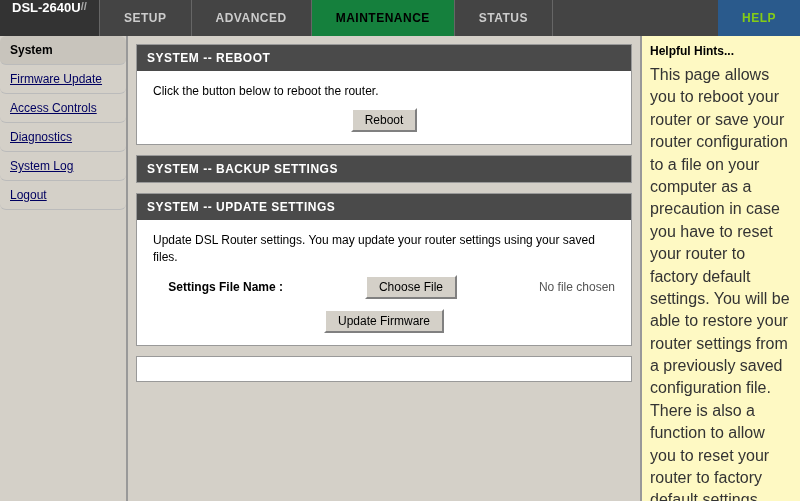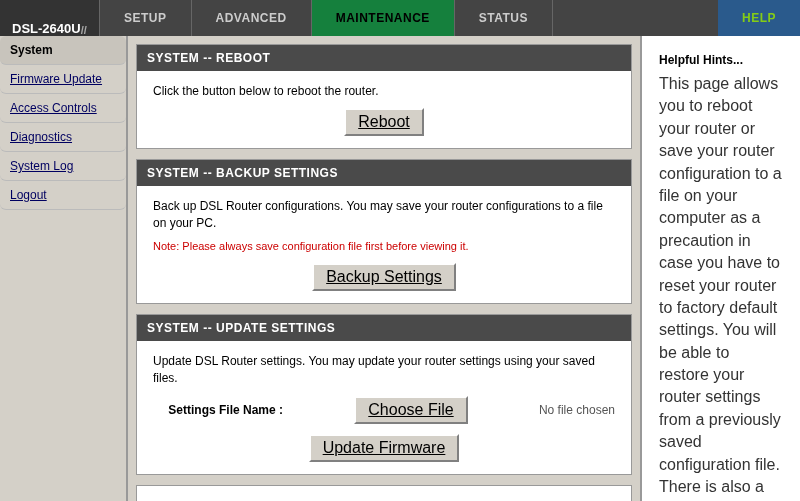--- a/index.html
+++ b/index.html
@@ -12,21 +12,21 @@
       background: #444;
       height: 36px;
     }
     #logo-area {
       background: #333;
       color: #fff;
       font-weight: bold;
       font-size: 13px;
       padding: 0 12px;
       display: flex;
-      align-items: flex-end;
+      align-items: flex-start;
       min-width: 100px;
       border-right: 1px solid #666;
     }
     .nav-tab {
       color: #ccc;
       padding: 0 24px;
       display: flex;
       align-items: center;
       cursor: pointer;
       font-size: 12px;
@@ -118,24 +118,23 @@
       font-size: 11px;
       margin-bottom: 8px;
     }
 
     
     .btn {
       background: #d4d0c8;
       border: 2px solid;
       border-color: #fff #808080 #808080 #fff;
       padding: 3px 12px;
-      font-size: 16px;
+      font-size: 12px;
       cursor: pointer;
       display: inline-block;
-      text-decoration: underline;
     }
     .btn-row {
       text-align: center;
       margin-top: 8px;
     }
 
     
     .settings-file-row {
       display: flex;
       align-items: center;
@@ -149,23 +148,23 @@
       text-align: right;
     }
     .file-chosen-text {
       font-size: 12px;
       color: #555;
     }
 
     
     #help-panel {
       width: 160px;
-      background: #ffffff;
+      background: #fef9c3;
       border-left: 2px solid #999;
-      padding: 17px;
+      padding: 8px;
       font-size: 11px;
       overflow-y: auto;
       flex-shrink: 0;
     }
     #help-panel h3 {
       font-size: 12px;
       font-weight: bold;
       margin-bottom: 6px;
       color: #000;
     }
@@ -226,27 +225,20 @@
       <div class="section-body">
         <p>Click the button below to reboot the router.</p>
         <div class="btn-row">
           <button class="btn">Reboot</button>
         </div>
       </div>
     </div>
 
     <div class="section">
       <div class="section-header">SYSTEM -- BACKUP SETTINGS</div>
-      <div class="section-body">
-        <p>Back up DSL Router configurations. You may save your router configurations to a file on your PC.</p>
-        <p class="note-red">Note: Please always save configuration file first before viewing it.</p>
-        <div class="btn-row">
-          <button class="btn">Backup Settings</button>
-        </div>
-      </div>
     </div>
 
     <div class="section">
       <div class="section-header">SYSTEM -- UPDATE SETTINGS</div>
       <div class="section-body">
         <p>Update DSL Router settings. You may update your router settings using your saved files.</p>
         <div class="settings-file-row">
           <span class="settings-file-label">Settings File Name :</span>
           <button class="btn">Choose File</button>
           <span class="file-chosen-text">No file chosen</span>

